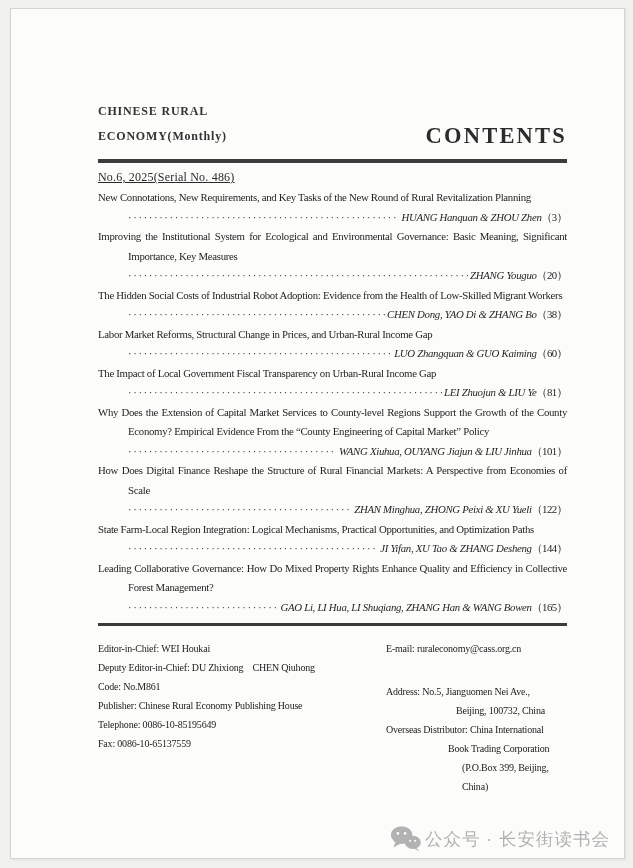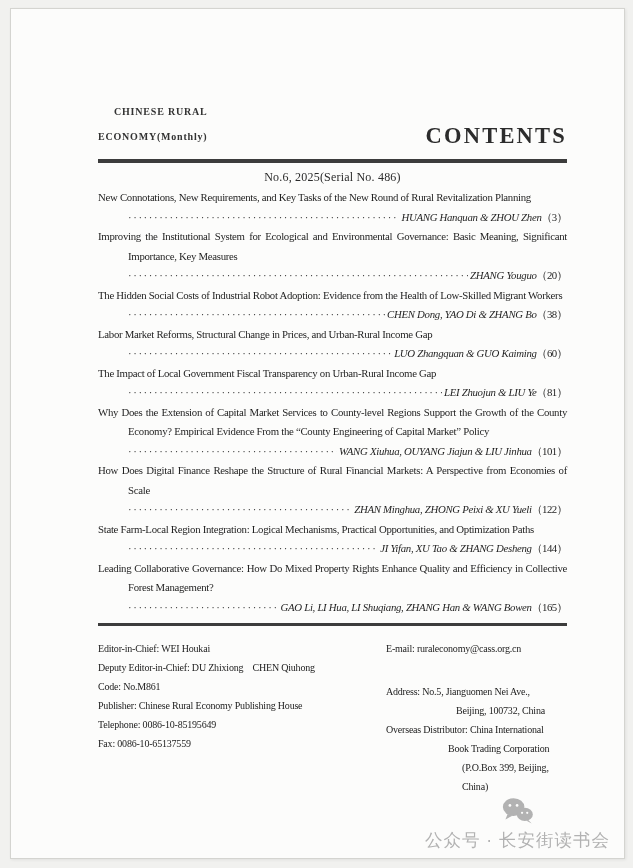--- a/index.html
+++ b/index.html
@@ -23,46 +23,46 @@
     position: relative;
     padding: 90px 57px 0 87px;
   }
   
   .masthead {
     display: flex;
     justify-content: space-between;
     align-items: flex-end;
   }
   .journal-title {
-    font-size: 10px;
+    font-size: 12px;
     font-weight: 600;
     letter-spacing: 0.8px;
     line-height: 25px;
     color: #333;
-    text-align: right;
   }
   .contents-heading {
     font-size: 22.5px;
     font-weight: 600;
     letter-spacing: 2.2px;
     color: #2c2c2c;
     line-height: 26px;
   }
   .double-rule {
     margin-top: 10px;
     height: 2px;
     border-top: 2.5px solid #3c3c3c;
     border-bottom: 2px solid #3c3c3c;
   }
   .issue-info {
     margin-top: 7px;
-    text-align: center;
+    text-align: left;
     font-size: 12px;
     letter-spacing: 0.2px;
     color: #2a2a2a;
+    text-decoration: underline;
   }
   
   .toc {
     margin-top: 3px;
     font-size: 10.8px;
     letter-spacing: -0.3px;
     line-height: 19.5px;
     color: #1f1f1f;
   }
   .entry-title {
@@ -117,21 +117,20 @@
     position: absolute;
     right: 14px;
     bottom: 6px;
     display: flex;
     align-items: center;
     gap: 4px;
     color: #b2b2b2;
     font-size: 17.5px;
     font-family: "Liberation Sans", sans-serif;
     letter-spacing: 1px;
-    flex-direction: column;
   }
   .wechat-icon { display: block; }
 </style>
 </head>
 <body>
 
 <div class="page">
   <div class="content">
 
     <div class="masthead">

